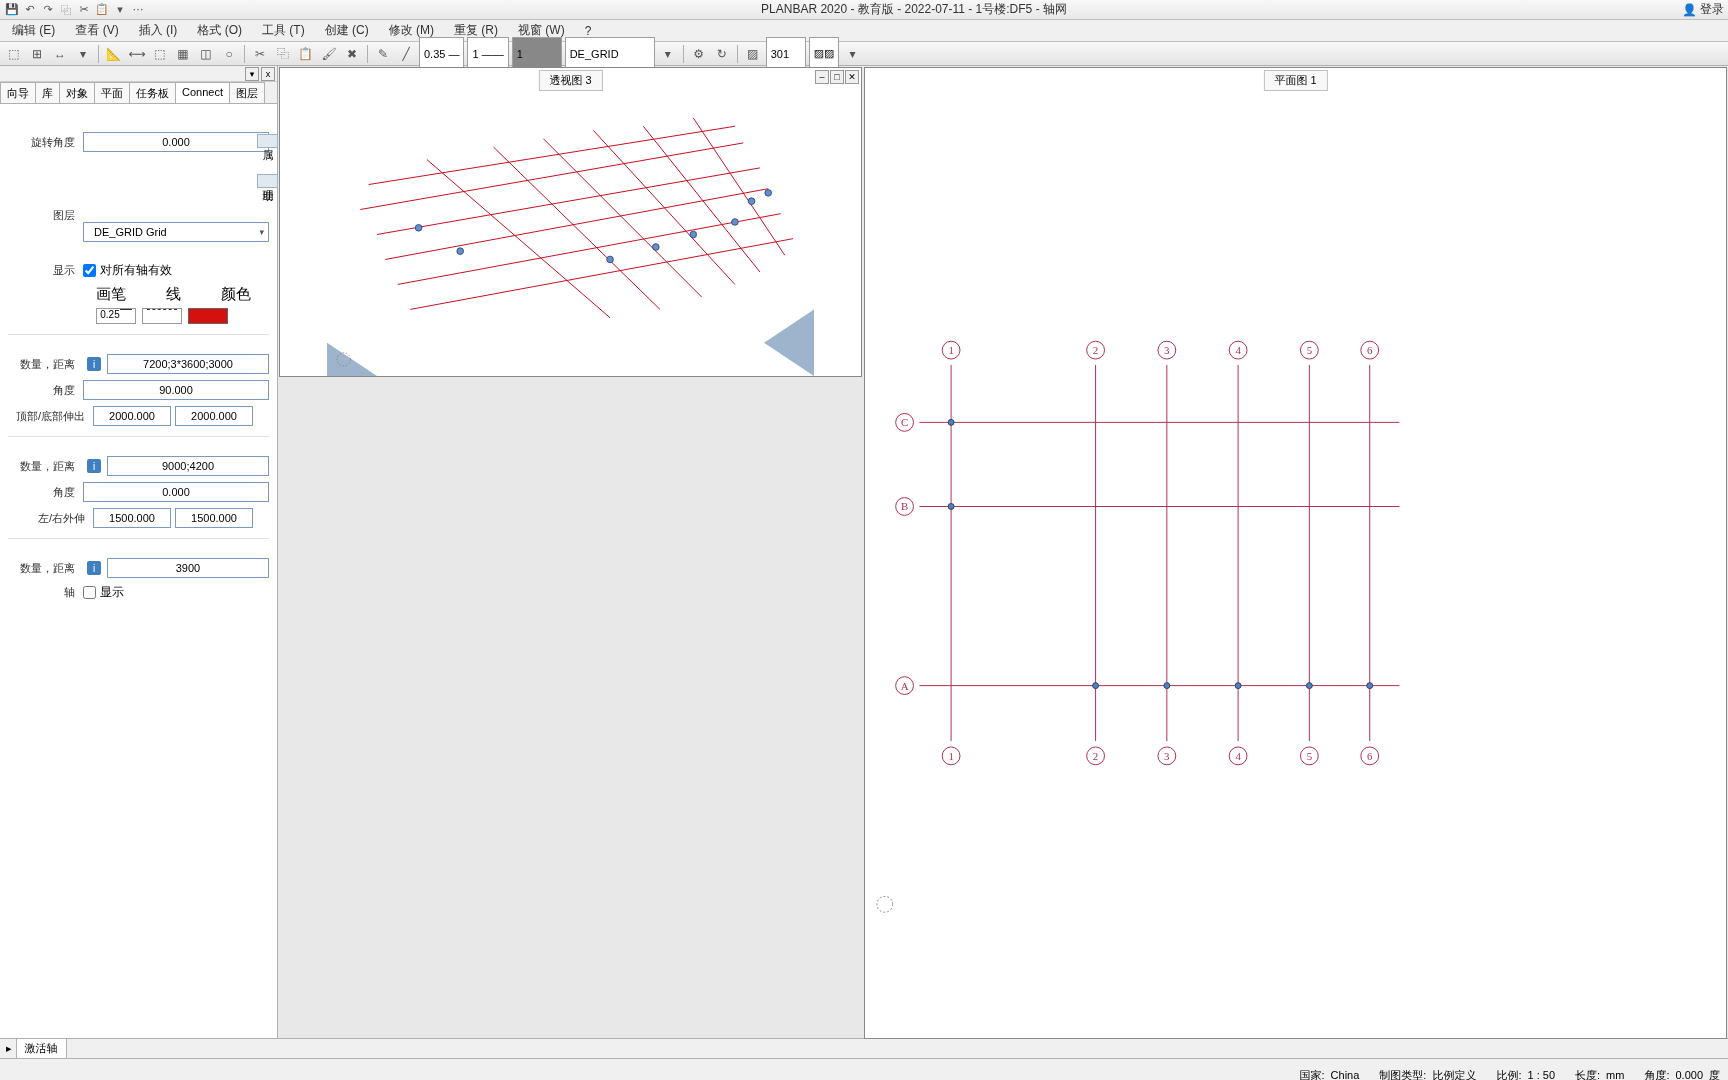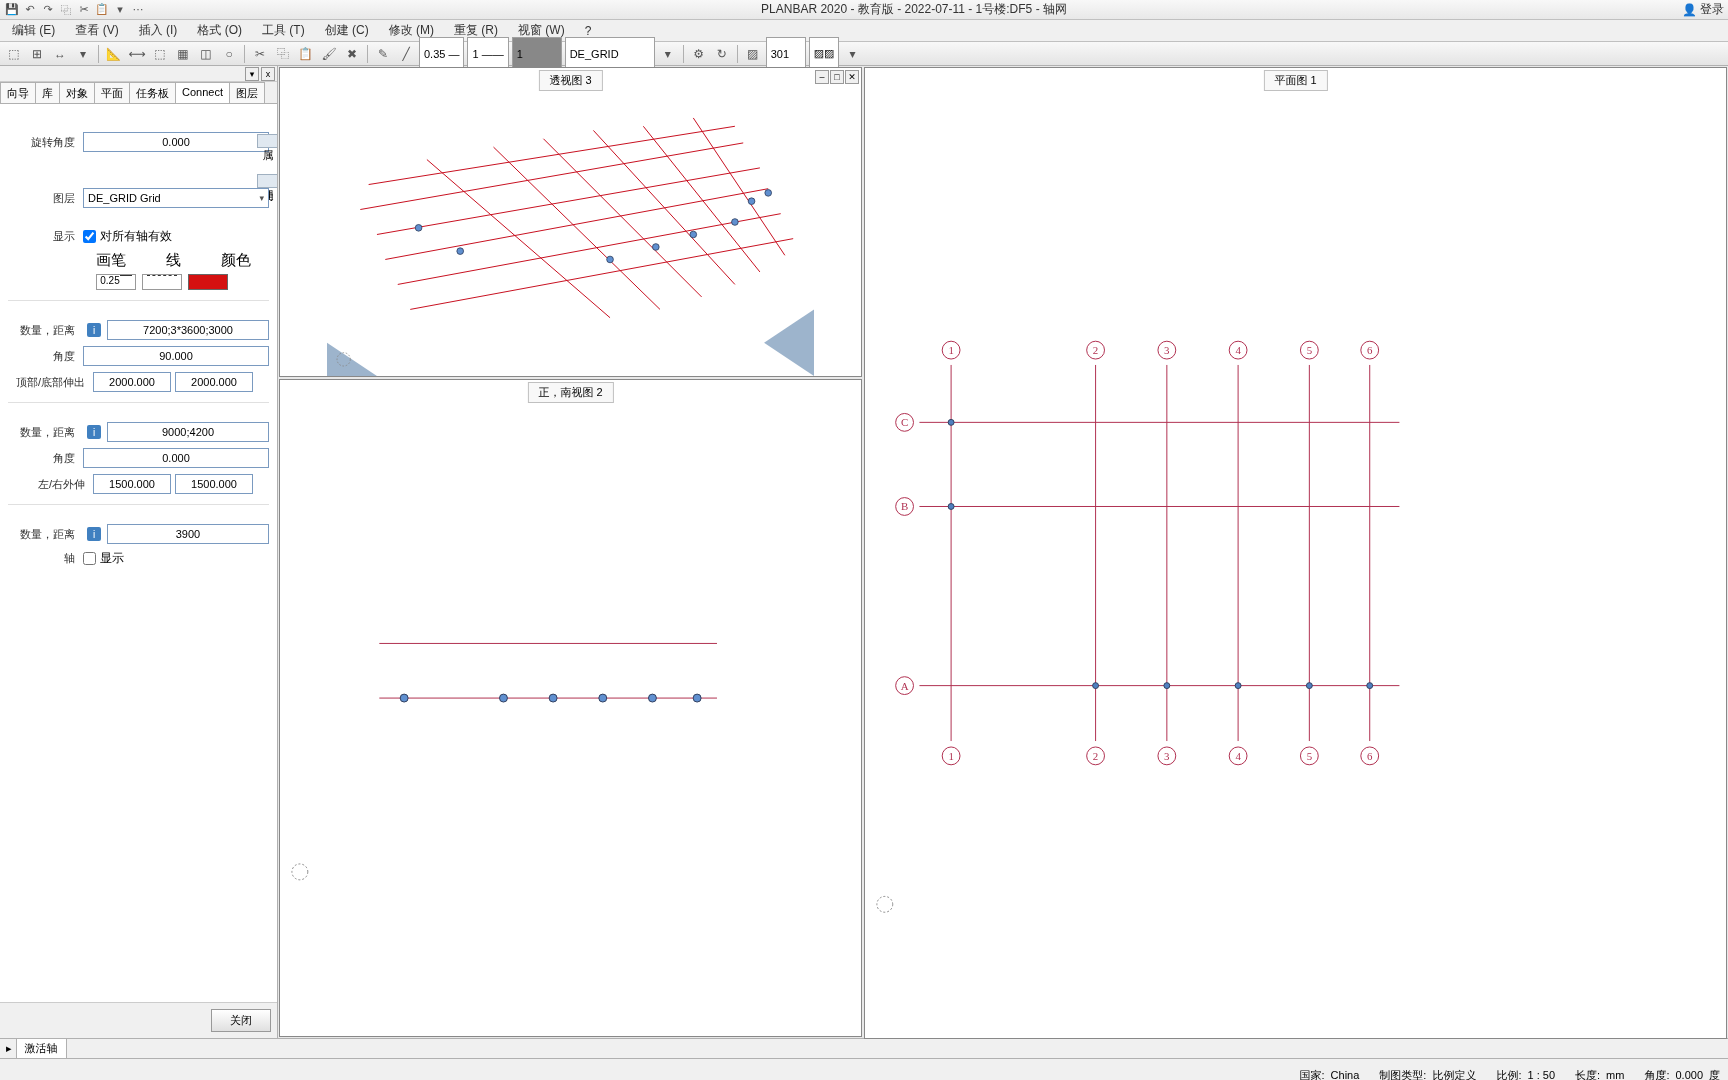--- a/index.html
+++ b/index.html
@@ -32,21 +32,21 @@
 .panel-tab { padding: 3px 6px; border: 1px solid #b0b0b0; border-bottom: none; margin-right: -1px; font-size: 11px; background: #f8f8f8; cursor: pointer; white-space: nowrap; }
 .panel-tab.active { background: #fff; }
 .panel-close { position: absolute; top: -18px; right: 2px; display: flex; gap: 2px;}
 .panel-close span { width: 14px; height: 14px; border: 1px solid #999; display:inline-flex;align-items:center;justify-content:center;font-size:9px;background:#f0f0f0;}
 
 .panel-body { flex: 1; overflow-y: auto; padding: 8px; background: white; position: relative;}
 .prop-row { display: flex; align-items: center; margin-bottom: 6px; }
 .prop-label { width: 75px; text-align: right; padding-right: 8px; font-size: 11px; color: #333; }
 .prop-input { flex: 1; height: 20px; border: 1px solid #7a9ac0; background: white; text-align: center; font-size: 11px; padding: 0 2px; }
 .prop-input.half { width: 78px; flex: none; }
-.prop-select { flex: 1; height: 20px; border: 1px solid #7a9ac0; background: white; font-size: 11px; display: flex; align-items: center; padding: 0 4px; position: relative; }
+.prop-select { flex: 1; height: 20px; border: 1px solid #7a9ac0; background: white; font-size: 11px; display: flex; align-items: center; padding: 0 10px; position: relative; margin-top: 34px; }
 .prop-select::after { content: "▾"; position: absolute; right: 4px; font-size: 9px; color: #555;}
 .prop-check { margin-right: 4px; }
 .prop-subheader { display: flex; margin: 4px 0 4px 88px; gap: 40px; font-size: 15px; }
 .color-swatch { width: 40px; height: 16px; background: #d41010; border: 1px solid #666; }
 .line-swatch { width: 40px; height: 16px; border: 1px solid #999; display:flex;align-items:flex-start;justify-content:center;}
 .line-swatch .ln { width: 30px; border-top: 1px solid #333;}
 .line-swatch .dash { border-top: 1px dashed #333;}
 .prop-section-gap { height: 20px; border-top: 1px solid #e0e0e0; margin-top: 10px;}
 .info-icon { width: 14px; height: 14px; background: #4080c0; color: white; display: inline-flex; align-items: center; justify-content: center; font-size: 10px; border-radius: 2px; margin-left: 4px;}
 
@@ -259,23 +259,20 @@
         <span class="info-icon">i</span>
         <input class="prop-input" style="margin-left: 6px;" value="3900">
       </div>
       <div class="prop-row">
         <span class="prop-label">轴</span>
         <input type="checkbox" class="prop-check" style="">
         <span>显示</span>
       </div>
     </div>
 
-    <div class="panel-footer">
-      <button class="btn-close">关闭</button>
-    </div>
   </div>
 
   <div class="viewports">
     <div class="vp-left-col">
 
       <div class="viewport vp-3d">
         <div class="vp-title">透视图 3</div>
         <div class="vp-controls">
           <span>–</span>
           <span>□</span>
@@ -307,38 +304,20 @@
               <circle cx="490" cy="185" r="4"></circle>
             <circle cx="510" cy="160" r="4"></circle>
               <circle cx="530" cy="150" r="4"></circle>
           </g>
           <g>
               <circle cx="20" cy="350" r="8" fill="none" stroke="#888" stroke-dasharray="2,2"></circle>
             </g>
         </svg>
       </div>
 
-      <div class="viewport vp-front">
-        <div class="vp-title">正，南视图 2</div>
-        <svg width="100%" height="100%" viewBox="0 0 585 370">
-          <line x1="100" y1="120" x2="440" y2="120" stroke="#b03050" stroke-width="1"></line>
-          <line x1="100" y1="175" x2="440" y2="175" stroke="#b03050" stroke-width="1"></line>
-          <g fill="#6090d0" stroke="#304060">
-            <circle cx="125" cy="175" r="4"></circle>
-              <circle cx="225" cy="175" r="4"></circle>
-              <circle cx="275" cy="175" r="4"></circle>
-            <circle cx="325" cy="175" r="4"></circle>
-              <circle cx="375" cy="175" r="4"></circle>
-              <circle cx="420" cy="175" r="4"></circle>
-          </g>
-          <g>
-              <circle cx="20" cy="350" r="8" fill="none" stroke="#888" stroke-dasharray="2,2"></circle>
-            </g>
-        </svg>
-      </div>
     </div>
 
     <div class="vp-right-col">
 
       <div class="viewport vp-plan">
         <div class="vp-title">平面图 1</div>
         <svg id="plan-svg" width="100%" height="100%" viewBox="860 60 870 750">
         <line x1="947" y1="245" x2="947" y2="625" class="grid-line"></line>
             <circle cx="947" cy="230" r="9" class="grid-bubble"></circle>
             <text x="947" y="230" class="grid-text">1</text>

